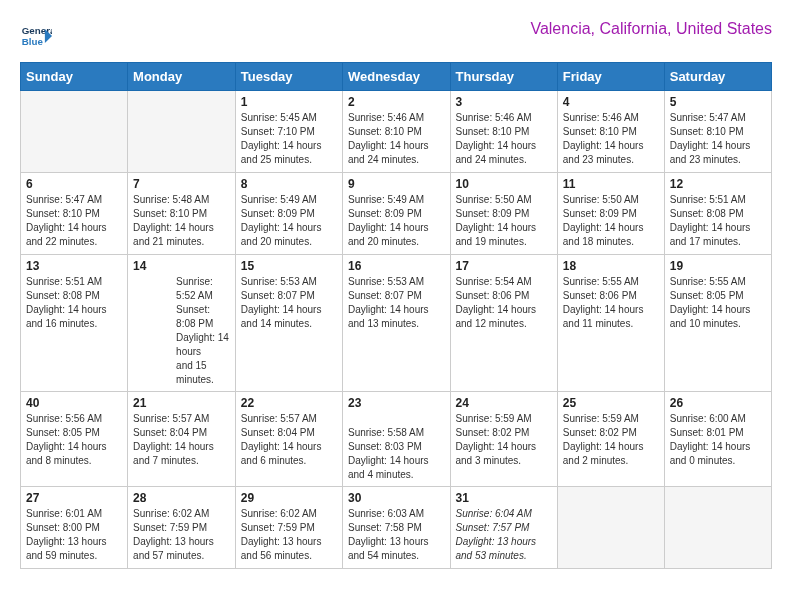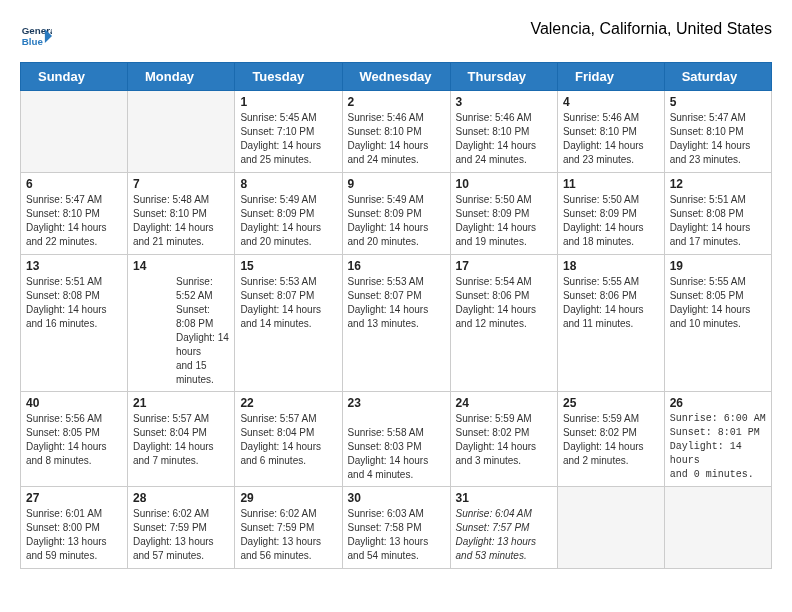--- a/index.html
+++ b/index.html
@@ -28,33 +28,33 @@
     .title-block {
       text-align: right;
     }
     .main-title {
       font-size: 36px;
       font-weight: bold;
       color: #1a3a5c;
     }
     .subtitle {
       font-size: 16px;
-      color: #000000;
+      color: #a21caf;
     }
     .calendar {
       width: 100%;
       border-collapse: collapse;
       border: 1px solid #ccc;
     }
     .calendar th {
       background: #2a7abf;
       color: #fff;
       font-size: 13px;
       font-weight: bold;
-      padding: 6px 17px;
+      padding: 6px 5px;
       text-align: left;
       border: 1px solid #1a6aaf;
     }
     .calendar td {
       vertical-align: top;
       border: 1px solid #ccc;
       padding: 4px 5px;
       font-size: 10.5px;
       color: #333;
       background: #fff;
@@ -288,21 +288,21 @@
         </td>
         <td>
           <div class="day-num">25</div>
           <div class="day-detail" style="white-space: pre-line;">Sunrise: 5:59 AM
 Sunset: 8:02 PM
 Daylight: 14 hours
 and 2 minutes.</div>
         </td>
         <td>
           <div class="day-num">26</div>
-          <div class="day-detail" style="white-space: pre-line; font-family: Liberation Mono, monospace;">Sunrise: 6:00 AM
+          <div class="day-detail" style="white-space: pre-line;">Sunrise: 6:00 AM
 Sunset: 8:01 PM
 Daylight: 14 hours
 and 0 minutes.</div>
         </td>
       </tr>
       <tr class="week-row">
         <td>
           <div class="day-num">27</div>
           <div class="day-detail" style="white-space: pre-line;">Sunrise: 6:01 AM
 Sunset: 8:00 PM

